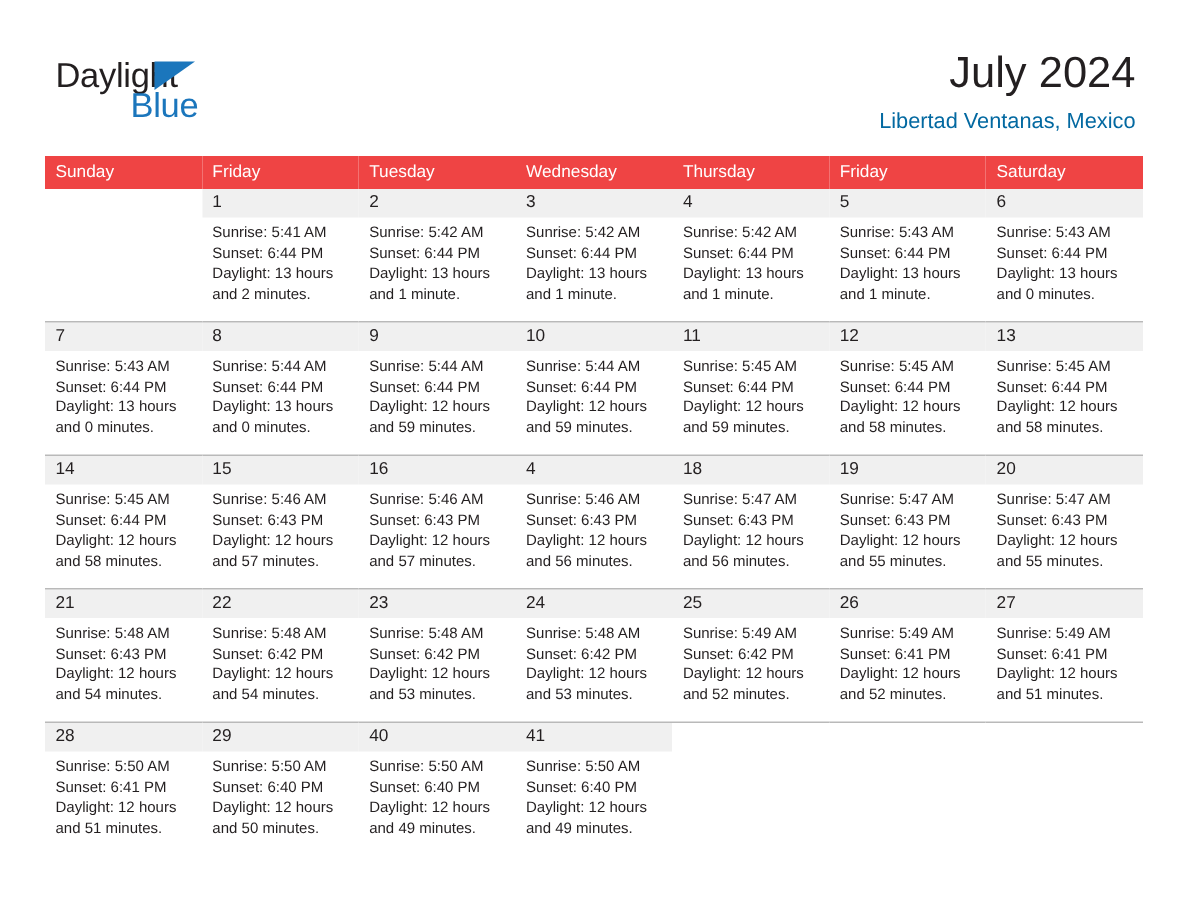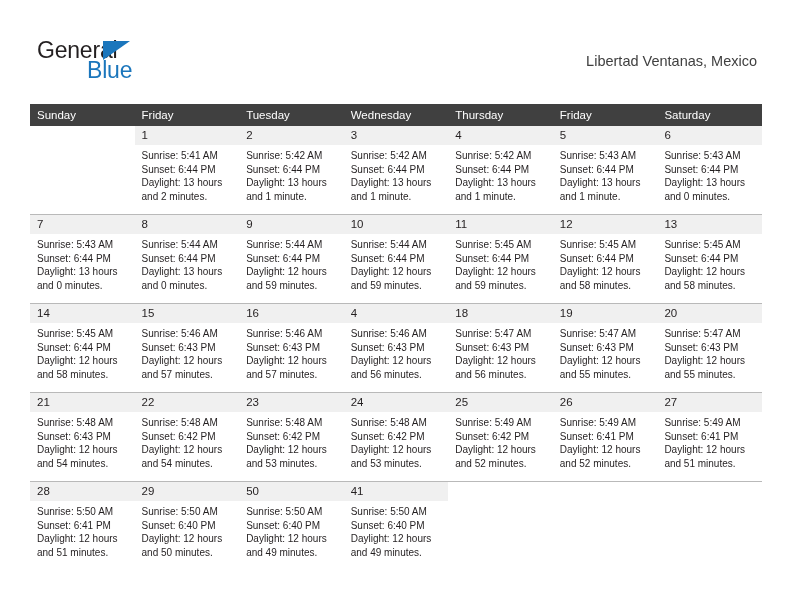--- a/index.html
+++ b/index.html
@@ -69,38 +69,38 @@
     top: 32px;
     text-align: right;
   }
   .cal-title {
     font-size: 29px;
     color: #231f20;
     line-height: 34px;
     white-space: nowrap;
   }
   .cal-sub {
-    margin-top: 21px;
+    margin-top: 7px;
     font-size: 14.5px;
-    color: #404040;
+    color: #0369a1;
     line-height: 17px;
     white-space: nowrap;
   }
 
   
   .calendar {
     position: absolute;
     left: 30px;
     top: 104px;
     width: 732px;
     border-collapse: collapse;
     table-layout: fixed;
   }
   .calendar th {
-    background: #404040;
+    background: #ef4444;
     color: #ffffff;
     font-size: 11.5px;
     font-weight: normal;
     text-align: left;
     padding: 5px 0 5px 7px;
     height: 11px;
     border: none;
   }
   .calendar td {
     vertical-align: top;
@@ -135,26 +135,27 @@
   }
 </style>
 </head>
 <body>
 
 <div class="page">
 
   <div class="top">
 
     <div class="brand">
-      <span class="brand-general">General</span>
+      <span class="brand-general">Daylight</span>
       <span class="brand-tri"></span>
       <span class="brand-blue">Blue</span>
     </div>
 
     <div class="title-wrap">
+      <div class="cal-title">July 2024</div>
       <div class="cal-sub">Libertad Ventanas, Mexico</div>
     </div>
 
   </div>
 
   <table class="calendar">
     <thead>
       <tr>
         <th>Sunday</th>
         <th>Friday</th>
@@ -433,21 +434,21 @@
           <td class="">
             <span class="daynum">29</span>
             <div class="info">
               <div>Sunrise: 5:50 AM</div>
               <div>Sunset: 6:40 PM</div>
               <div>Daylight: 12 hours</div>
               <div>and 50 minutes.</div>
             </div>
           </td>
           <td class="">
-            <span class="daynum">50</span>
+            <span class="daynum">40</span>
             <div class="info">
               <div>Sunrise: 5:50 AM</div>
               <div>Sunset: 6:40 PM</div>
               <div>Daylight: 12 hours</div>
               <div>and 49 minutes.</div>
             </div>
           </td>
           <td class="">
             <span class="daynum">41</span>
             <div class="info">

